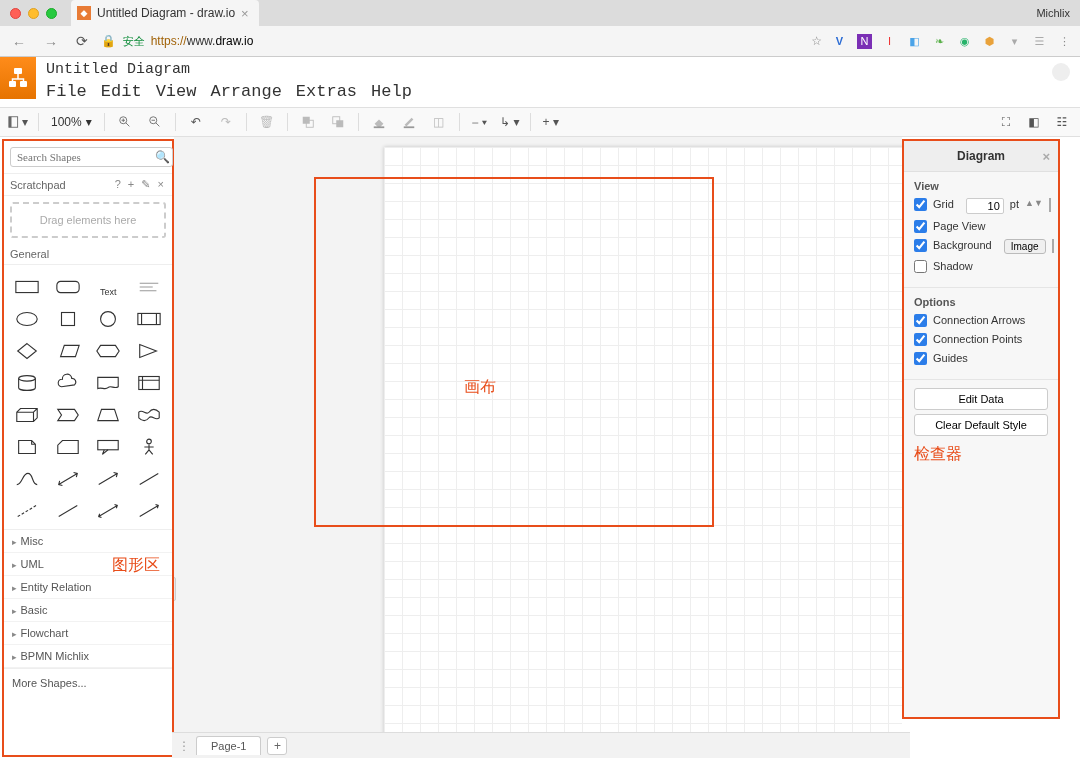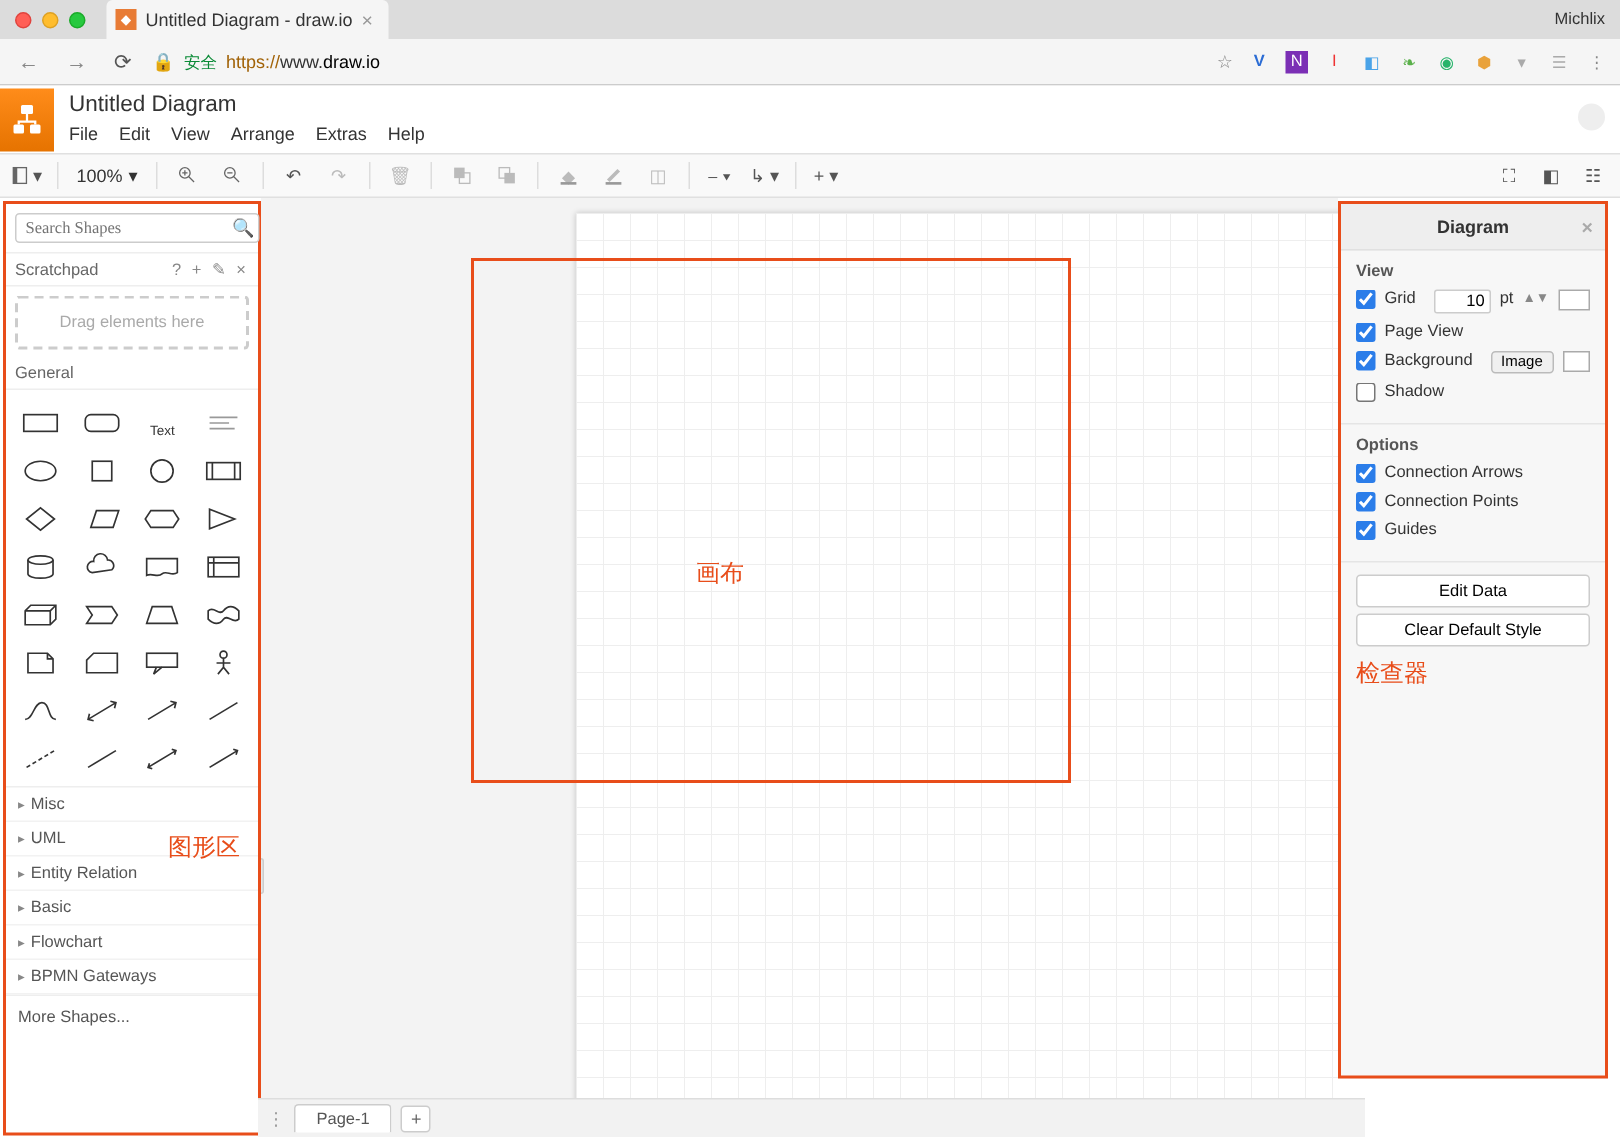--- a/index.html
+++ b/index.html
@@ -23,25 +23,25 @@
 .nav-btn.enabled { color: #555; }
 .url-box { display: flex; align-items: center; gap: 6px; flex: 1; }
 .lock-label { color: #0a8a36; font-size: 11px; }
 .url-text { color: #333; font-size: 12px; }
 .url-text .host { color: #000; }
 .addr-right { display: flex; gap: 10px; align-items: center; color: #888; }
 .ext-icon { width: 15px; height: 15px; display: inline-flex; align-items: center; justify-content: center; font-size: 11px; }
 
 
 .app { height: calc(758px - 56px); display: flex; flex-direction: column; background: #fff; }
-.logo-area { display: flex; align-items: center; }
+.logo-area { display: flex; align-items: flex-start; font-family: Liberation Mono, monospace; }
 .app-logo { width: 36px; height: 42px; background: linear-gradient(#ff8c1a,#e67300); display: flex; align-items: center; justify-content: center; }
 .app-titles { padding: 4px 10px 0; }
 .app-title { font-size: 15px; font-weight: 400; color: #333; }
-.menu-bar { display: flex; gap: 14px; padding: 4px 0 6px; font-size: 12px; color: #333; }
+.menu-bar { display: flex; gap: 14px; padding: 4px 0 6px; font-size: 17px; color: #333; }
 .menu-item { cursor: pointer; }
 
 .toolbar { display: flex; align-items: center; height: 30px; background: #f9f9f9; border-top: 1px solid #e0e0e0; border-bottom: 1px solid #e0e0e0; padding: 0 6px; gap: 6px; position: relative; }
 .tb-btn { width: 24px; height: 22px; display: flex; align-items: center; justify-content: center; color: #555; }
 .tb-btn svg { width: 14px; height: 14px; }
 .tb-sep { width: 1px; height: 18px; background: #ddd; margin: 0 2px; }
 .zoom-box { display: flex; align-items: center; gap: 4px; padding: 0 4px; }
 .tb-right { position: absolute; right: 6px; display: flex; gap: 4px; }
 
 
@@ -70,21 +70,21 @@
   background-image: linear-gradient(#eee 1px, transparent 1px), linear-gradient(90deg,#eee 1px, transparent 1px);
   background-size: 18px 18px; }
 .annot-box { position: absolute; border: 2px solid #e84d1a; }
 .annot-label { position: absolute; color: #e84d1a; font-size: 16px; font-weight: 500; }
 
 .page-tabs { position: absolute; bottom: 0; left: 172px; right: 170px; height: 26px; background: #f2f2f2; border-top: 1px solid #ddd; display: flex; align-items: center; padding: 0 6px; gap: 6px; }
 .page-tab { background: #fff; border: 1px solid #ccc; border-bottom: none; padding: 3px 14px; font-size: 11px; color: #555; border-radius: 3px 3px 0 0; }
 .tab-add { width: 20px; height: 18px; display: flex; align-items: center; justify-content: center; border: 1px solid #ccc; background: #fff; color: #666; border-radius: 3px; }
 
 
-.right-panel { width: 180px; background: #f7f7f7; border-left: 1px solid #ddd; padding: 0; border: 2px solid #e84d1a; margin: 2px 8px 40px 0; overflow: auto; }
+.right-panel { width: 158px; background: #f7f7f7; border-left: 1px solid #ddd; padding: 0; border: 2px solid #e84d1a; margin: 2px 20px 40px 0; overflow: auto; }
 .rp-title { text-align: center; font-weight: 600; font-size: 12px; padding: 8px 0; position: relative; border-bottom: 1px solid #e0e0e0; background: #eee; }
 .rp-close { position: absolute; right: 8px; top: 8px; color: #aaa; font-size: 13px; }
 .rp-section { padding: 8px 10px; border-bottom: 1px solid #e5e5e5; }
 .rp-sec-title { font-weight: 600; font-size: 11px; margin-bottom: 6px; color: #555; }
 .rp-row { display: flex; align-items: flex-start; gap: 6px; font-size: 11px; color: #333; margin-bottom: 6px; }
 .rp-row input[type=checkbox] { accent-color: #2b7de9; }
 .num-input { width: 38px; border: 1px solid #ccc; border-radius: 2px; padding: 1px 3px; font-size: 11px; text-align: right; }
 .color-swatch { width: 24px; height: 14px; border: 1px solid #aaa; background: #fff; }
 .mini-btn { border: 1px solid #bbb; background: #f0f0f0; border-radius: 3px; padding: 1px 6px; font-size: 10px; }
 .rp-select { width: 100%; border: 1px solid #bbb; background: #fff; padding: 2px 4px; font-size: 11px; border-radius: 3px; }
@@ -409,21 +409,21 @@
               <path d="M4 16L24 4M21 3l3 1-1 3"></path>
             </svg>
           </div>
       </div>
       <div class="cat-list">
         <div class="cat-item">Misc</div>
         <div class="cat-item">UML</div>
         <div class="cat-item">Entity Relation</div>
         <div class="cat-item">Basic</div>
         <div class="cat-item">Flowchart</div>
-        <div class="cat-item">BPMN Gateways</div>
+        <div class="cat-item">BPMN Michlix</div>
       </div>
       <div class="more-shapes">More Shapes...</div>
     </div>
 
     <div class="canvas-wrap">
       <div class="page"></div>
       <div class="collapse-handle" style="left:-8px"></div>
 
       <div class="annot-box" style="left:140px; top:40px; width:400px; height:350px;"></div>
       <div class="annot-label" style="left:290px; top:240px;">画布</div>

